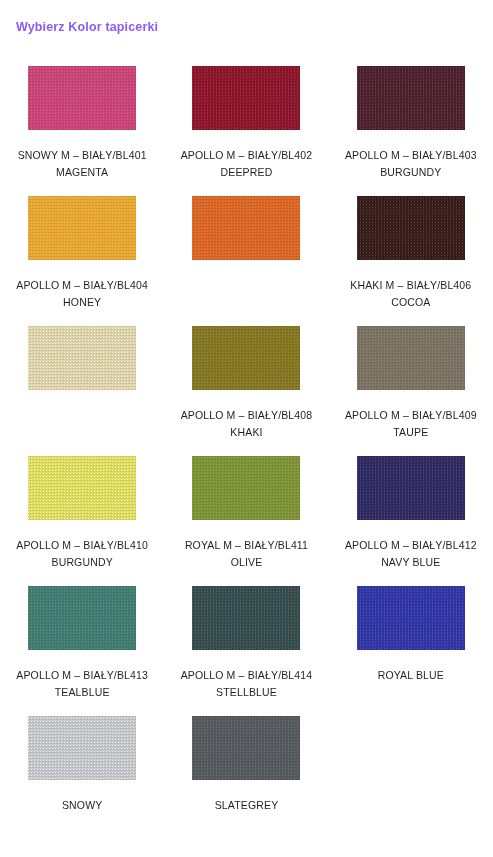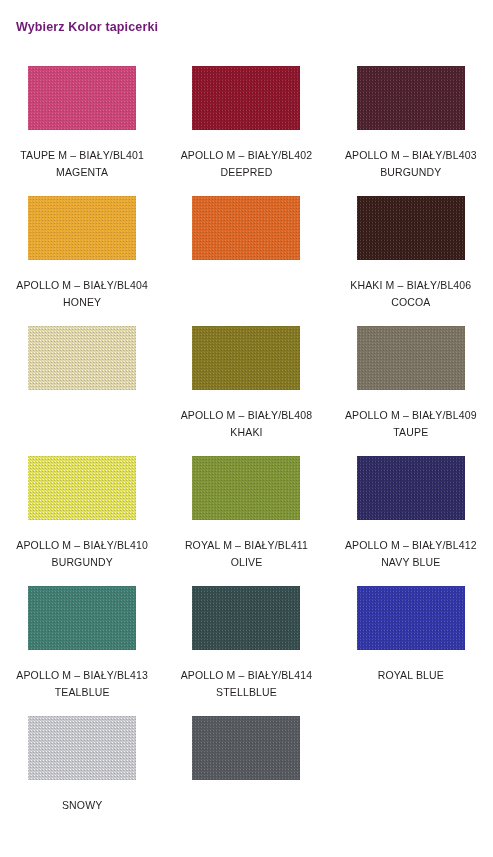--- a/index.html
+++ b/index.html
@@ -16,21 +16,21 @@
     position: relative;
   }
 
   .page-title {
     position: absolute;
     left: 16px;
     top: 19px;
     font-size: 12.5px;
     font-weight: bold;
     letter-spacing: 0.15px;
-    color: #701a75;
+    color: #8b5cf6;
     line-height: 16px;
   }
 
   .swatch-grid {
     position: absolute;
     left: 0;
     top: 56px;
     width: 493px;
     display: grid;
     grid-template-columns: repeat(3, 164.333px);
@@ -94,21 +94,21 @@
 </style>
 </head>
 <body>
 
 <div class="page-title">Wybierz Kolor tapicerki</div>
 
 <div class="swatch-grid" id="swatch-grid">
     <div class="swatch-cell">
       <div class="swatch-chip" style="background-color: rgb(207, 64, 118);"></div>
       <div class="swatch-caption">
-        <span class="swatch-code">TAUPE M – BIAŁY/BL401</span>
+        <span class="swatch-code">SNOWY M – BIAŁY/BL401</span>
         <span class="swatch-name">MAGENTA</span>
       </div>
     </div>
     <div class="swatch-cell">
       <div class="swatch-chip" style="background-color: rgb(140, 14, 37);"></div>
       <div class="swatch-caption">
         <span class="swatch-code">APOLLO M – BIAŁY/BL402</span>
         <span class="swatch-name">DEEPRED</span>
       </div>
     </div>
@@ -196,16 +196,17 @@
     </div>
     <div class="swatch-cell">
       <div class="swatch-chip light" style="background-color: rgb(198, 199, 205);"></div>
       <div class="swatch-caption">
         <span class="swatch-name">SNOWY</span>
       </div>
     </div>
     <div class="swatch-cell">
       <div class="swatch-chip" style="background-color: rgb(83, 86, 91);"></div>
       <div class="swatch-caption">
+        <span class="swatch-name">SLATEGREY</span>
       </div>
     </div>
     <div class="swatch-cell empty"></div>
   </div>
 
 </body></html>

